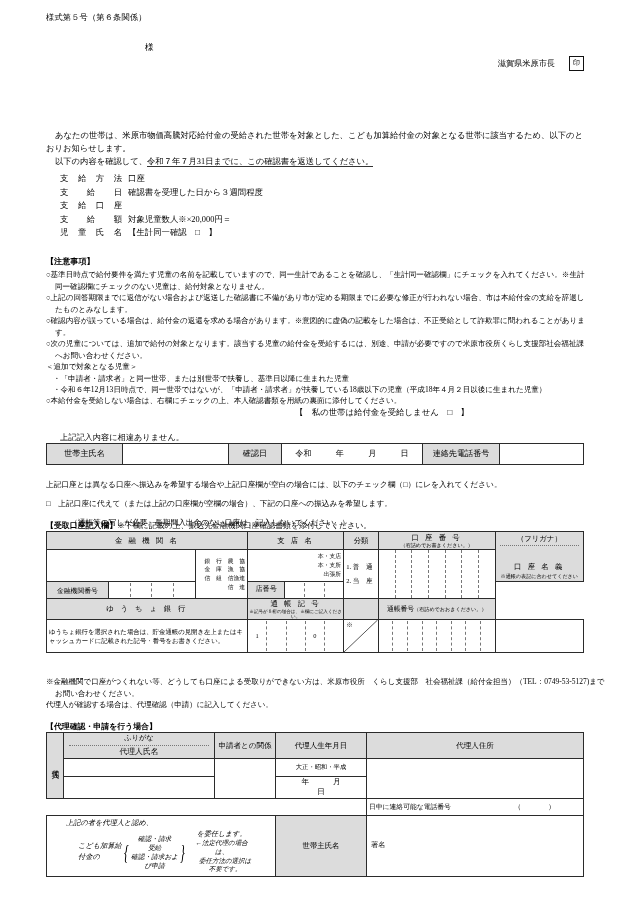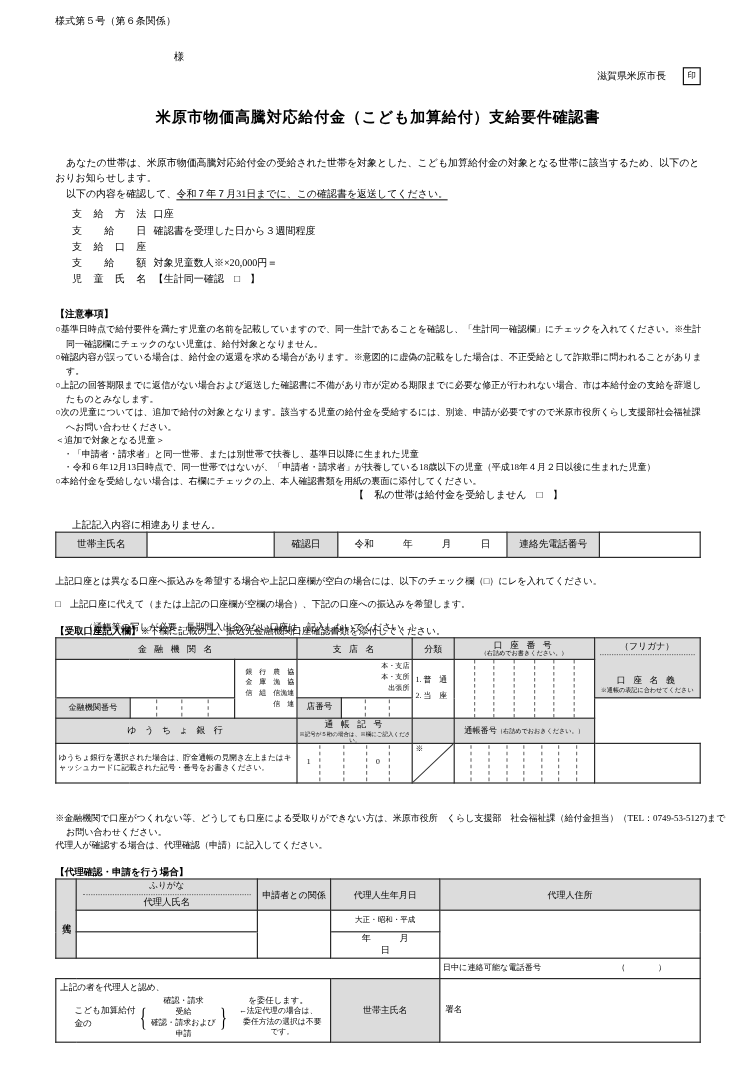--- a/index.html
+++ b/index.html
@@ -249,21 +249,21 @@
     margin: 0 auto;
   }
   .furigana-cell { padding: 0; }
   .furi-top { border-bottom: 1px dotted #777; font-size: 7.2px; padding: 1px 0; }
   .furi-bot { font-size: 7.8px; padding: 1px 0; }
   .era { font-size: 6.3px; }
   .ymd { font-size: 7.6px; letter-spacing: 0; }
   .ymd span { display:inline-block; padding: 0 12px; }
   .tel-cell { text-align: left; font-size: 6.8px; padding-left: 2px; }
 
-  .delegate-body { text-align: left; font-size: 7.2px; line-height: 1.5; padding: 2px 3px; }
+  .delegate-body { text-align: left; font-size: 7.2px; line-height: 1.5; padding: 2px 19px; font-style: italic; }
   .delegate-body .l1 { }
   .delegate-body .l2 { display: flex; align-items: center; padding-left: 12px; margin-top: 1px; }
   .brace-group { display: inline-block; font-size: 6.7px; line-height: 1.35; text-align: center; padding: 0 2px;}
   .brace {
     display: inline-block;
     font-size: 22px;
     line-height: 0.9;
     transform: scaleX(0.55);
     margin: 0 -2px;
   }
@@ -286,21 +286,20 @@
 
   <div class="form-no">様式第５号（第６条関係）</div>
 
   <div class="sama-line">様</div>
 
   <div class="mayor-line">
     <span>滋賀県米原市長</span>
     <span class="seal">印</span>
   </div>
 
-  <div class="doc-title">米原市物価高騰対応給付金（こども加算給付）支給要件確認書</div>
 
   <div class="intro">
     <p class="indent1">あなたの世帯は、米原市物価高騰対応給付金の受給された世帯を対象とした、こども加算給付金の対象となる世帯に該当するため、以下のとおりお知らせします。</p>
     <p class="indent1"><span>以下の内容を確認して、</span><span class="ul-line">令和７年７月31日までに、この確認書を返送してください。</span></p>
   </div>
 
   <div class="pay-list">
     <div class="pay-row">
       <span class="pay-label">
           <span>支</span>
@@ -346,22 +345,22 @@
         </span>
       <span class="pay-val"></span>
       <span class="gap-b"></span>
       <span>【生計同一確認　□　】</span>
     </div>
   </div>
 
   <div class="notes">
     <div class="head">【注意事項】</div>
     <p class="hang">○基準日時点で給付要件を満たす児童の名前を記載していますので、同一生計であることを確認し、「生計同一確認欄」にチェックを入れてください。※生計同一確認欄にチェックのない児童は、給付対象となりません。</p>
+    <p class="hang">○上記の回答期限までに返信がない場合および返送した確認書に不備があり市が定める期限までに必要な修正が行われない場合、市は本給付金の支給を辞退したものとみなします。</p>
     <p class="hang">○確認内容が誤っている場合は、給付金の返還を求める場合があります。※意図的に虚偽の記載をした場合は、不正受給として詐欺罪に問われることがあります。</p>
-    <p class="hang">○上記の回答期限までに返信がない場合および返送した確認書に不備があり市が定める期限までに必要な修正が行われない場合、市は本給付金の支給を辞退したものとみなします。</p>
     <p class="hang">○次の児童については、追加で給付の対象となります。該当する児童の給付金を受給するには、別途、申請が必要ですので米原市役所くらし支援部社会福祉課へお問い合わせください。</p>
     <p>＜追加で対象となる児童＞</p>
     <p class="hang2">・「申請者・請求者」と同一世帯、または別世帯で扶養し、基準日以降に生まれた児童</p>
     <p class="hang2">・令和６年12月13日時点で、同一世帯ではないが、「申請者・請求者」が扶養している18歳以下の児童（平成18年４月２日以後に生まれた児童）</p>
     <p class="hang">○本給付金を受給しない場合は、右欄にチェックの上、本人確認書類を用紙の裏面に添付してください。</p>
     <p class="no-receive-line">【　私の世帯は給付金を受給しません　□　】</p>
   </div>
 
   <div class="confirm-text">上記記入内容に相違ありません。</div>
 

